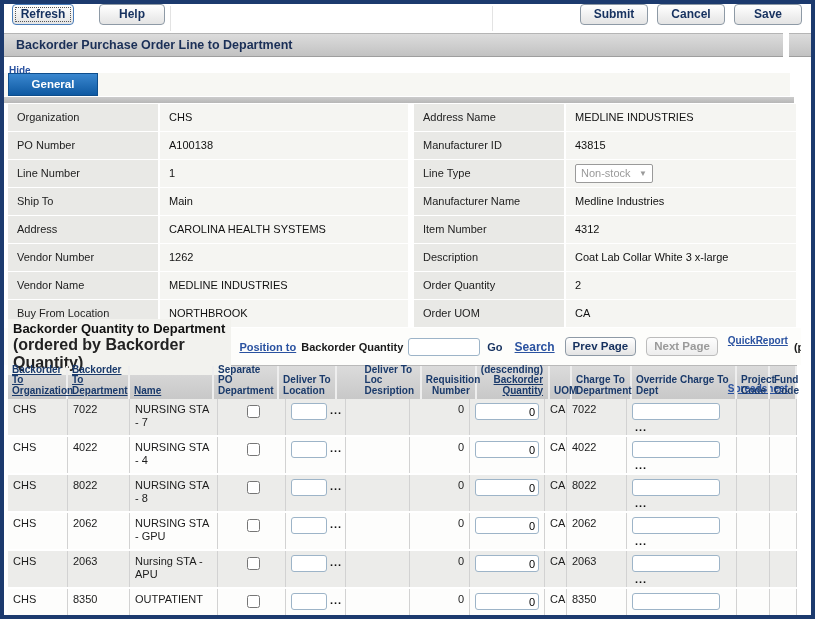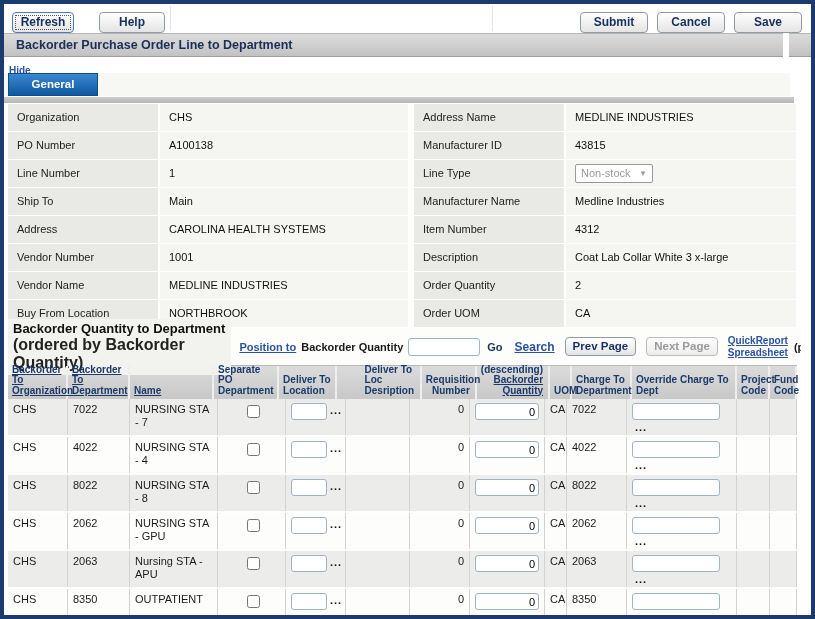--- a/index.html
+++ b/index.html
@@ -1,21 +1,21 @@
 <!DOCTYPE html>
 <html><head>
 <meta charset="utf-8">
 <style>
   * { box-sizing: border-box; margin: 0; padding: 0; }
   html,body { width:815px; height:619px; }
   body { font-family:"Liberation Sans", sans-serif; background:#fff; }
   .page { width:815px; height:619px; border:4px solid #1c3a6e; background:#fff; overflow:hidden; position:relative; }
 
   
-  .toolbar { height:29px; background:#fff; display:flex; align-items:flex-end; position:relative; }
+  .toolbar { height:29px; background:#fff; display:flex; align-items:flex-start; position:relative; }
   .btn { display:inline-block; border:1px solid #8e9aa6; border-radius:4px;
          background:linear-gradient(#ffffff,#e4e4e4); color:#16315f; font-weight:bold;
          font-size:12px; padding:2px 0 3px 0; text-align:center; cursor:pointer;
          font-family:"Liberation Sans", sans-serif; }
   .btn-refresh { width:62px; margin-left:8px; border:1px solid #4a7ebb; outline:1px dotted #555; outline-offset:-4px; }
   .btn-help { width:66px; margin-left:25px; }
   .tb-sep { position:absolute; top:2px; bottom:2px; width:1px; background:#e3e3e3; }
   .toolbar-right { margin-left:auto; display:flex; }
   .btn-submit, .btn-cancel, .btn-save { width:68px; margin-right:9px; }
 
@@ -58,21 +58,21 @@
   .section-subtitle { font-size:16px; font-weight:bold; color:#222; }
   .pos-link { font-size:11px; font-weight:bold; margin-left:8px; white-space:nowrap; }
   .pos-label { font-size:11px; font-weight:bold; color:#1a1a1a; margin-left:5px; white-space:nowrap; }
   .pos-input { width:72px; height:18px; border:1px solid #9db4c8; border-radius:3px; margin-left:5px;
                font-size:11px; padding:0 3px; }
   .go-link { font-size:11px; font-weight:bold; color:#16315f; margin-left:7px; cursor:pointer; }
   .search-link { font-size:12px; font-weight:bold; margin-left:12px; }
   .pg-btn { font-size:11.5px; padding:2px 7px 3px 7px; margin-left:10px; white-space:nowrap; }
   .pg-btn.disabled { color:#9a9a9a; border-color:#bcbcbc; background:linear-gradient(#fdfdfd,#ededed); cursor:default; }
   .report-links { display:flex; flex-direction:column; margin-left:10px; line-height:12px; }
-  .report-links .link { font-size:10px; font-weight:bold; white-space:nowrap; }
+  .report-links .link { font-size:10px; font-weight:bold; white-space:nowrap;margin-top:36px; }
   .page-info { font-size:11px; font-weight:bold; color:#1a1a1a; margin-left:6px; white-space:nowrap; overflow:hidden; }
 
   
   .tbl { margin-left:4px; width:789px; }
   .tbl-header { display:flex; height:34px; background:linear-gradient(#dbdbdb,#c8c8c8);
                 border-top:1px solid #b9b9b9; }
   .th { display:flex; flex-direction:column; justify-content:flex-end; font-size:10px; font-weight:bold;
         color:#1a3a6b; padding:2px 3px 3px 4px; line-height:10.5px; border-right:2px solid #eeeeee; }
   .th a { color:#1a3a6b; text-decoration:underline; cursor:pointer; }
   .th .suplabel { text-decoration:none; }
@@ -141,21 +141,21 @@
         <div class="form-row">
           <div class="form-label">Ship To</div>
           <div class="form-value">Main</div>
         </div>
         <div class="form-row">
           <div class="form-label">Address</div>
           <div class="form-value">CAROLINA HEALTH SYSTEMS</div>
         </div>
         <div class="form-row">
           <div class="form-label">Vendor Number</div>
-          <div class="form-value">1001</div>
+          <div class="form-value">1262</div>
         </div>
         <div class="form-row">
           <div class="form-label">Vendor Name</div>
           <div class="form-value">MEDLINE INDUSTRIES</div>
         </div>
         <div class="form-row">
           <div class="form-label">Buy From Location</div>
           <div class="form-value">NORTHBROOK</div>
         </div>
       </div>

